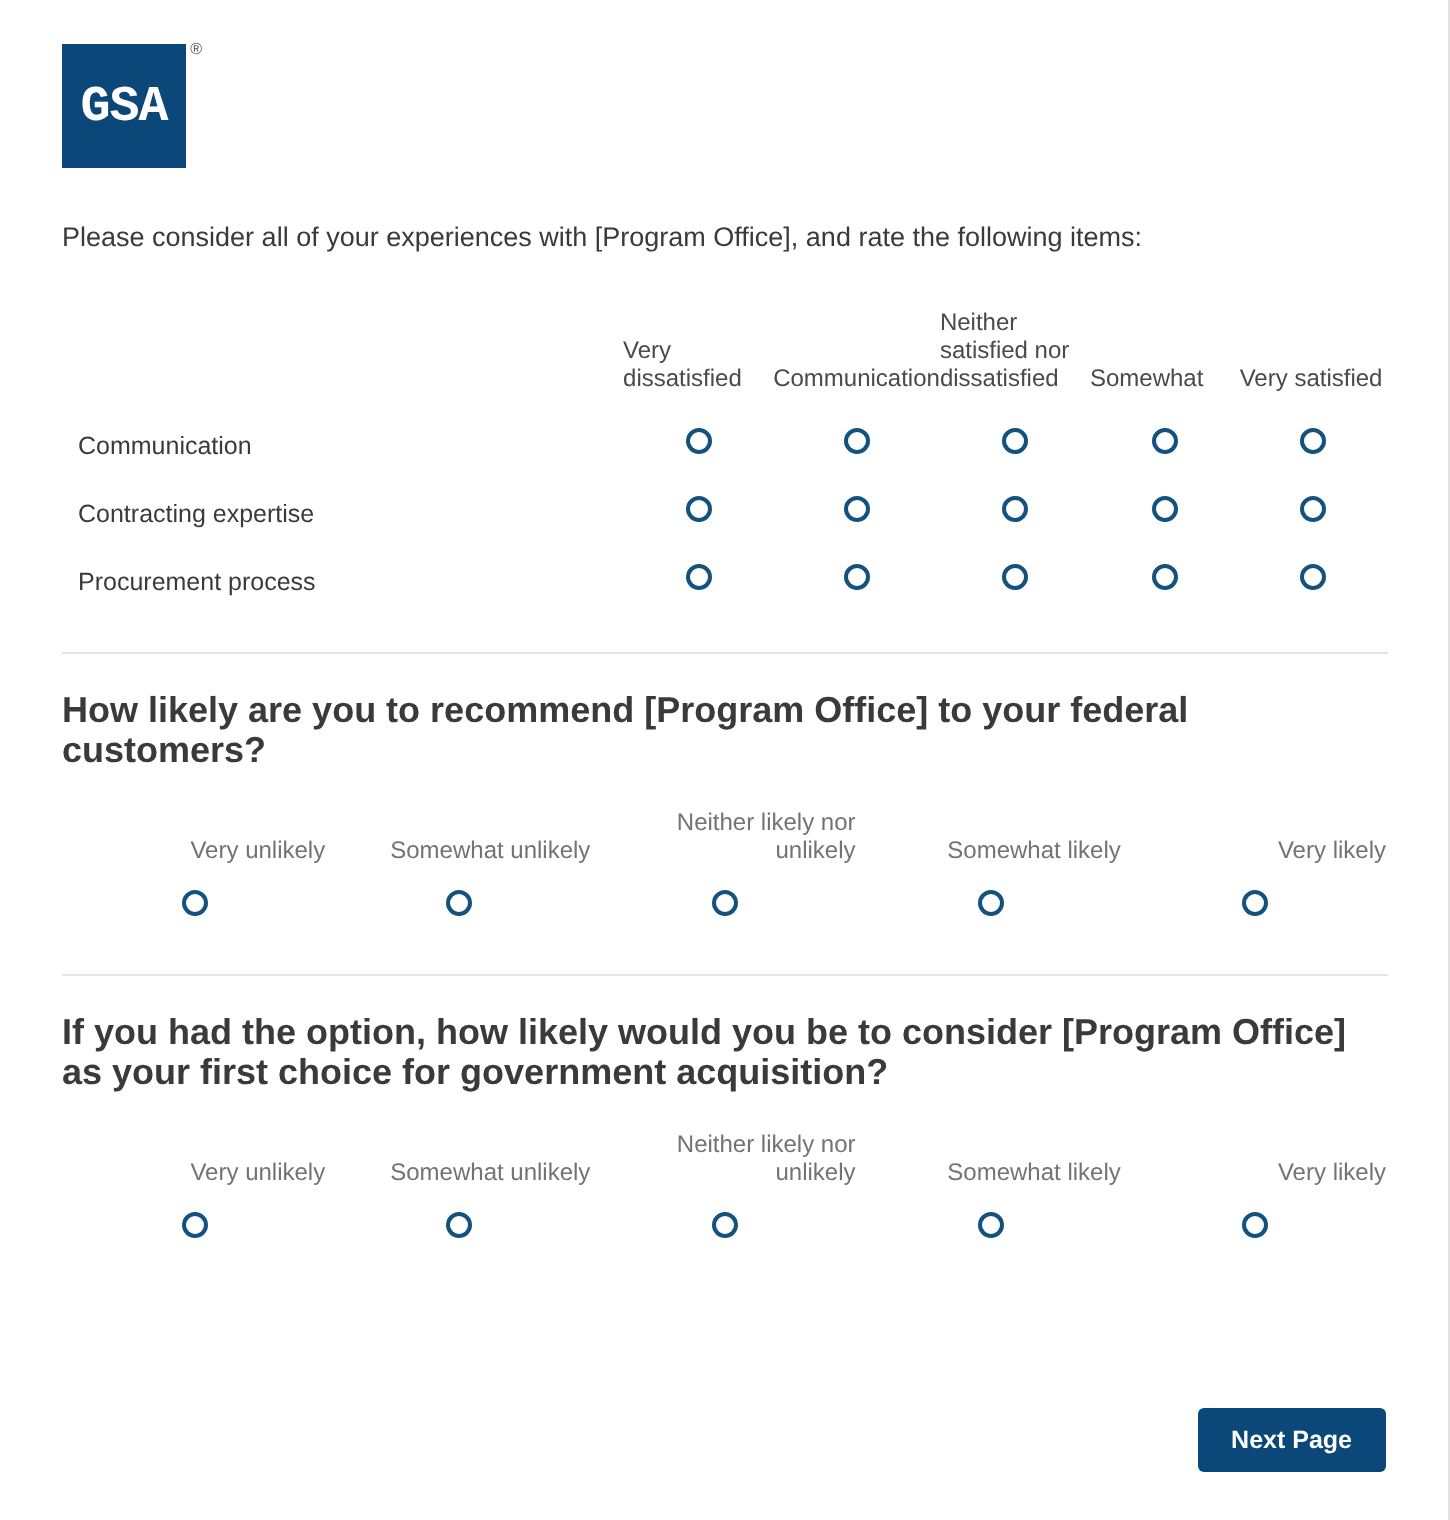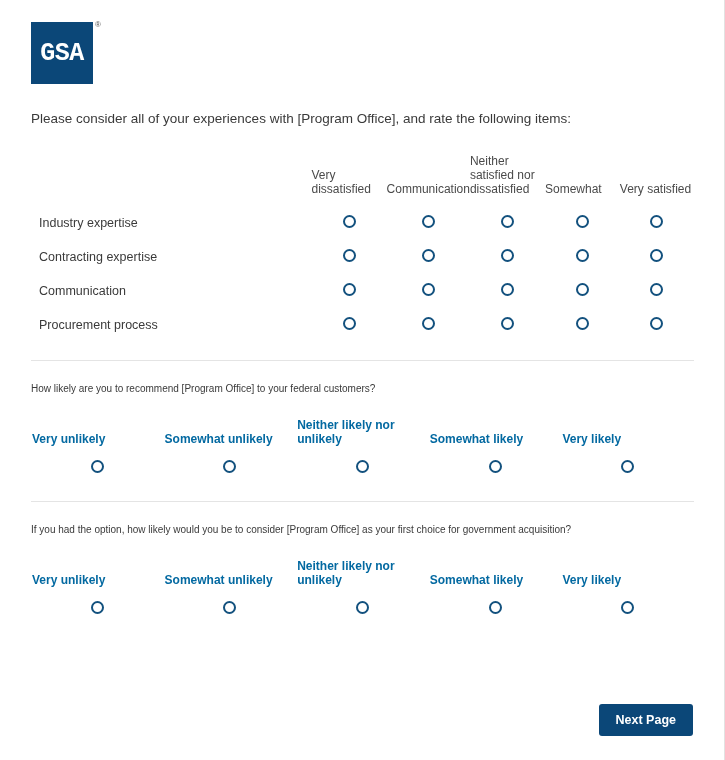--- a/index.html
+++ b/index.html
@@ -108,38 +108,39 @@
   }
 
   .divider {
     border: none;
     border-top: 1px solid #e4e4e4;
     margin: 18px 0 0 0;
     width: 663px;
   }
 
   .q-text {
-    font-size: 10px;
+    font-size: 18px;
     color: #3a3a3a;
     margin-top: 18px;
     line-height: 20px;
+    font-weight: bold;
   }
 
   
   .likert {
     margin-top: 18px;
     width: 663px;
     border-collapse: collapse;
     table-layout: fixed;
   }
   .likert th {
-    font-weight: bold;
+    font-weight: normal;
     font-size: 12px;
-    color: #0369a1;
-    text-align: left;
+    color: #737373;
+    text-align: right;
     line-height: 14px;
     vertical-align: bottom;
     padding-bottom: 12px;
   }
   .likert td {
     text-align: center;
     vertical-align: top;
     padding-bottom: 6px;
   }
 
@@ -187,37 +188,29 @@
           <th class="row-head-spacer"></th>
           <th class="col-head">Very dissatisfied</th>
           <th class="col-head">Communication</th>
           <th class="col-head">Neither satisfied nor dissatisfied</th>
           <th class="col-head">Somewhat</th>
           <th class="col-head">Very satisfied</th>
         </tr>
       </thead>
       <tbody>
         <tr>
-          <td class="row-label">Industry expertise</td>
+          <td class="row-label">Communication</td>
           <td class="radio-cell"><span class="radio"></span></td>
           <td class="radio-cell"><span class="radio"></span></td>
           <td class="radio-cell"><span class="radio"></span></td>
           <td class="radio-cell"><span class="radio"></span></td>
           <td class="radio-cell"><span class="radio"></span></td>
         </tr>
         <tr>
           <td class="row-label">Contracting expertise</td>
-          <td class="radio-cell"><span class="radio"></span></td>
-          <td class="radio-cell"><span class="radio"></span></td>
-          <td class="radio-cell"><span class="radio"></span></td>
-          <td class="radio-cell"><span class="radio"></span></td>
-          <td class="radio-cell"><span class="radio"></span></td>
-        </tr>
-        <tr>
-          <td class="row-label">Communication</td>
           <td class="radio-cell"><span class="radio"></span></td>
           <td class="radio-cell"><span class="radio"></span></td>
           <td class="radio-cell"><span class="radio"></span></td>
           <td class="radio-cell"><span class="radio"></span></td>
           <td class="radio-cell"><span class="radio"></span></td>
         </tr>
         <tr>
           <td class="row-label">Procurement process</td>
           <td class="radio-cell"><span class="radio"></span></td>
           <td class="radio-cell"><span class="radio"></span></td>

